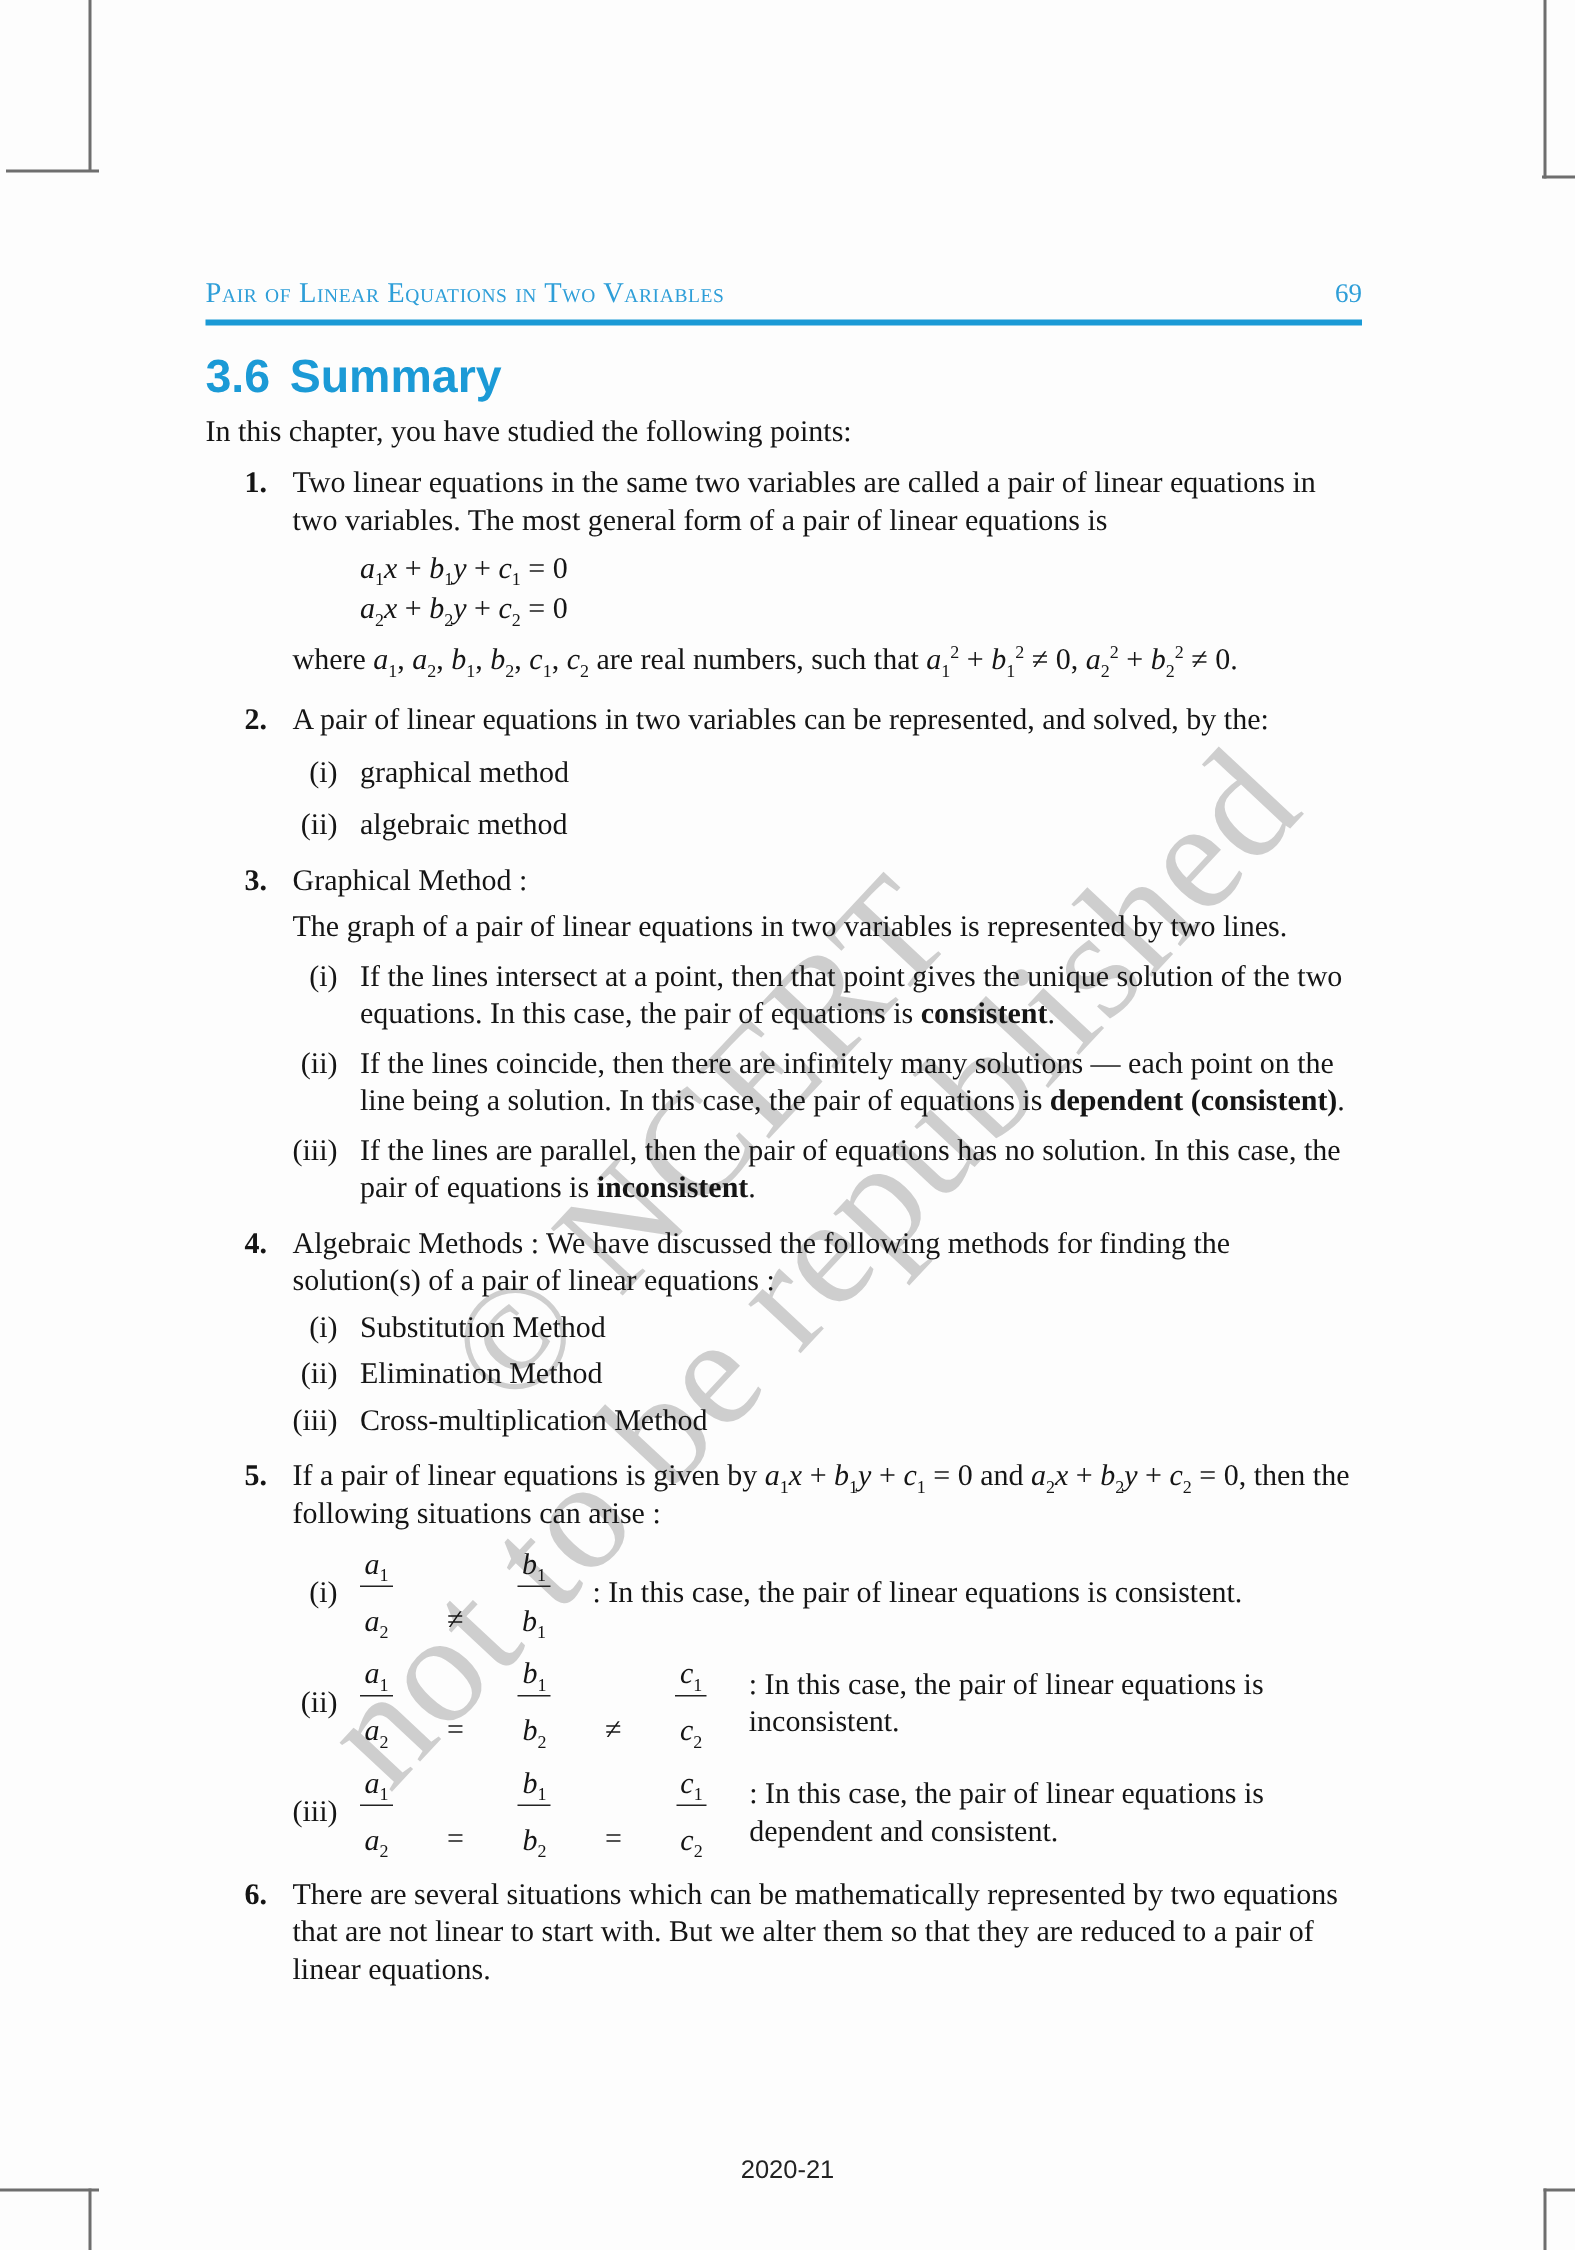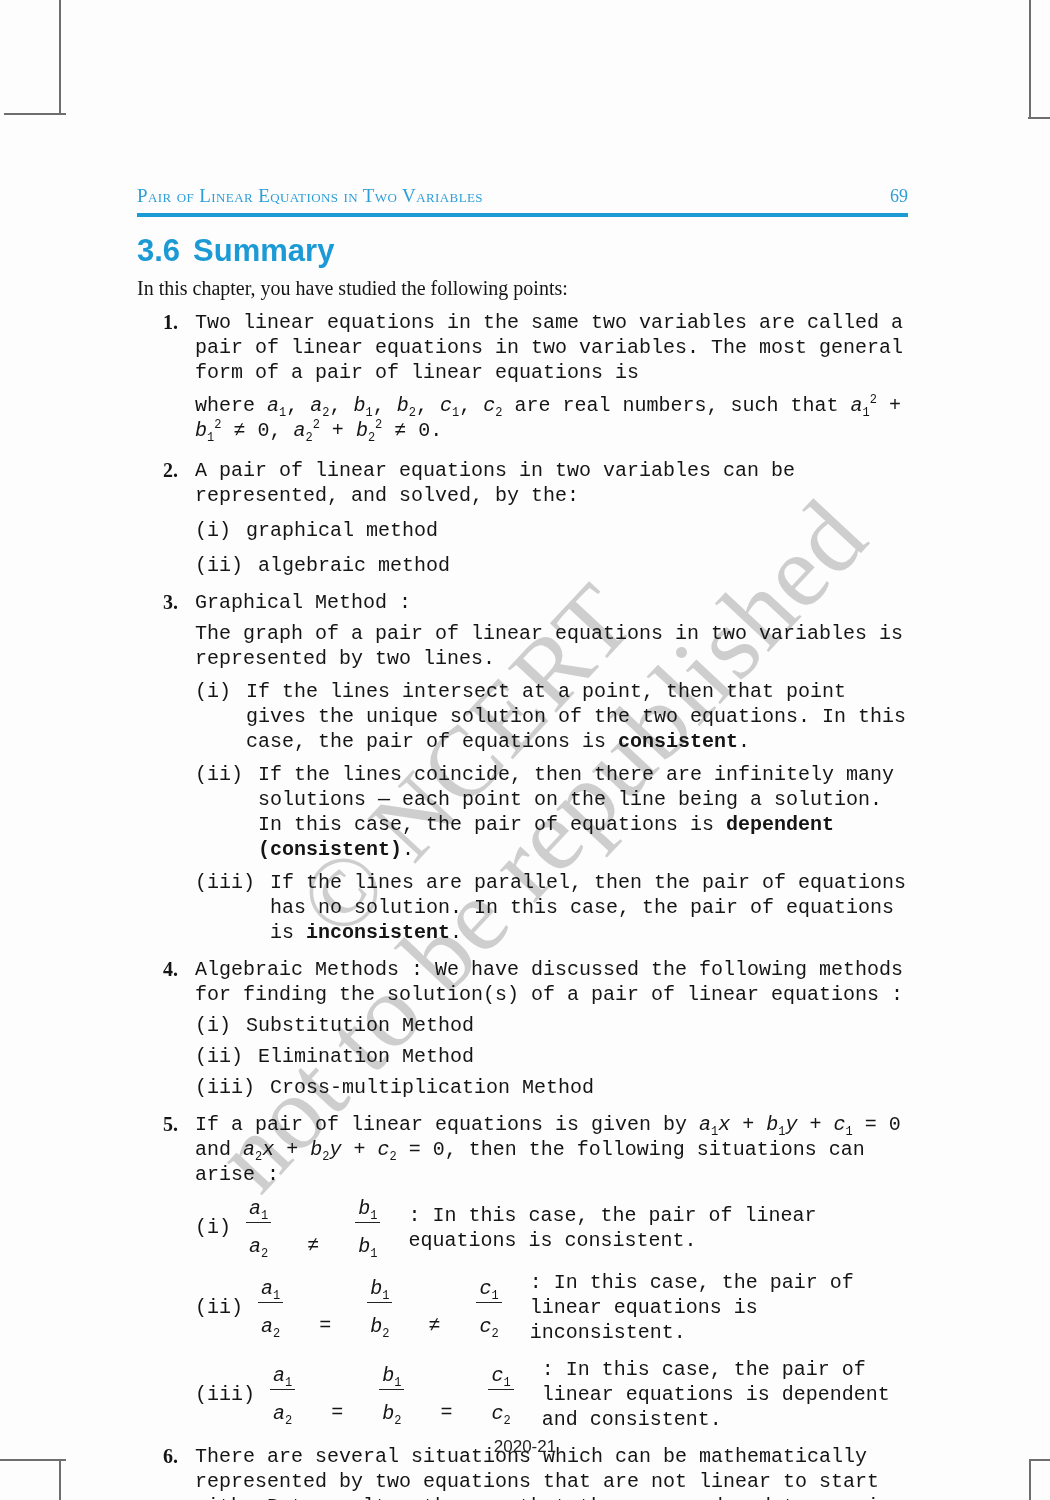--- a/index.html
+++ b/index.html
@@ -42,21 +42,21 @@
     font-size:20px;line-height:25px;
   }
   .sec{
     margin:0;font-family:"Liberation Sans","DejaVu Sans",sans-serif;
     font-weight:700;font-size:31px;line-height:28px;color:var(--accent);
   }
   .sec .sp{margin-right:13px;}
   .intro{margin:12px 0 0;line-height:22px;}
   .item{display:flex;}
   .inum{flex:0 0 58px;box-sizing:border-box;padding-left:26px;font-weight:700;}
-  .ibody{flex:1;font-family:Liberation Mono, monospace;}
+  .ibody{flex:1;}
   .mt11{margin-top:11px;}.mt12{margin-top:12px;}.mt15{margin-top:15px;}
   .eqblock{margin:6px 0 0 45px;line-height:27px;}
   .where{margin-top:8px;}
   .sub{display:flex;margin-top:10px;}
   .sub.tight{margin-top:8px;}
   .sub.tighter{margin-top:6px;}
   .slab{flex:0 0 45px;text-align:right;padding-right:15px;box-sizing:border-box;}
   .stext{flex:1;}
   .p3{margin-top:6px;}
   
@@ -105,20 +105,24 @@
     <h1 class="sec">
       <span class="sp">3.6</span><span>Summary</span>
     </h1>
 
     <p class="intro">In this chapter, you have studied the following points:</p>
 
     <div class="item mt11">
       <div class="inum">1.</div>
       <div class="ibody">
         <div>Two linear equations in the same two variables are called a pair of linear equations in two variables. The most general form of a pair of linear equations is</div>
+        <div class="eqblock">
+          <div><i>a</i><sub>1</sub><i>x</i> + <i>b</i><sub>1</sub><i>y</i> + <i>c</i><sub>1</sub> = 0</div>
+          <div><i>a</i><sub>2</sub><i>x</i> + <i>b</i><sub>2</sub><i>y</i> + <i>c</i><sub>2</sub> = 0</div>
+        </div>
         <div class="where">where <i>a</i><sub>1</sub>, <i>a</i><sub>2</sub>, <i>b</i><sub>1</sub>, <i>b</i><sub>2</sub>, <i>c</i><sub>1</sub>, <i>c</i><sub>2</sub> are real numbers, such that <i>a</i><sub>1</sub><sup>2</sup> + <i>b</i><sub>1</sub><sup>2</sup> ≠ 0, <i>a</i><sub>2</sub><sup>2</sup> + <i>b</i><sub>2</sub><sup>2</sup> ≠ 0.</div>
       </div>
     </div>
 
     <div class="item mt15">
       <div class="inum">2.</div>
       <div class="ibody">
         <div>A pair of linear equations in two variables can be represented, and solved, by the:</div>
         <div class="sub">
           <div class="slab">(i)</div>

